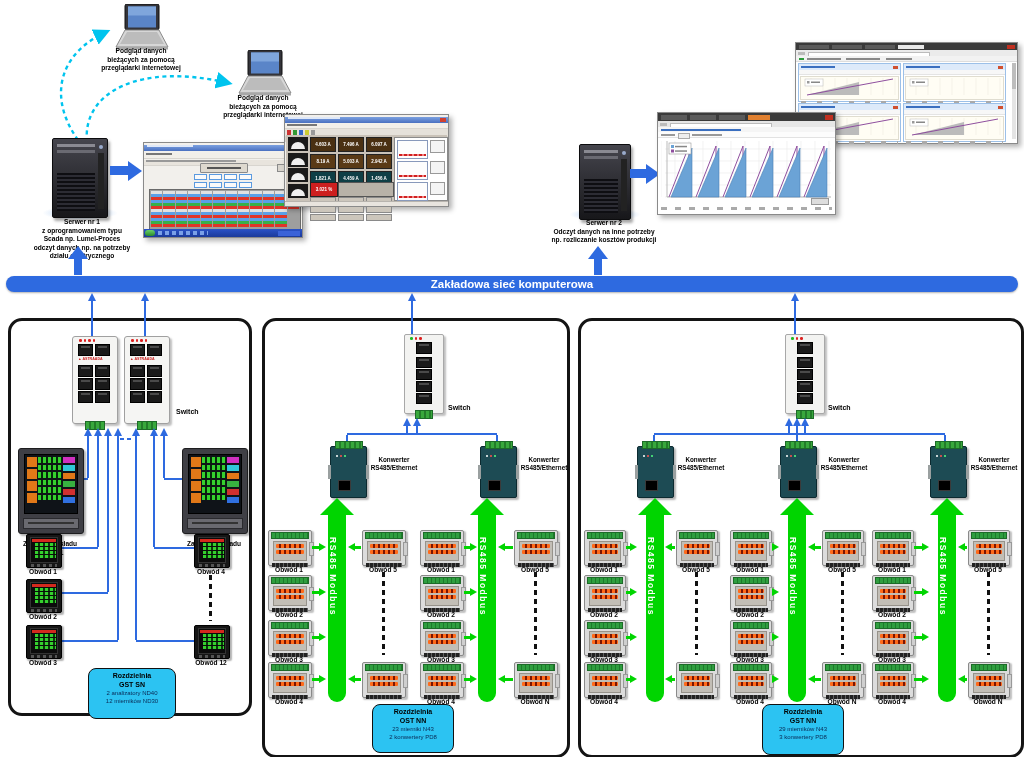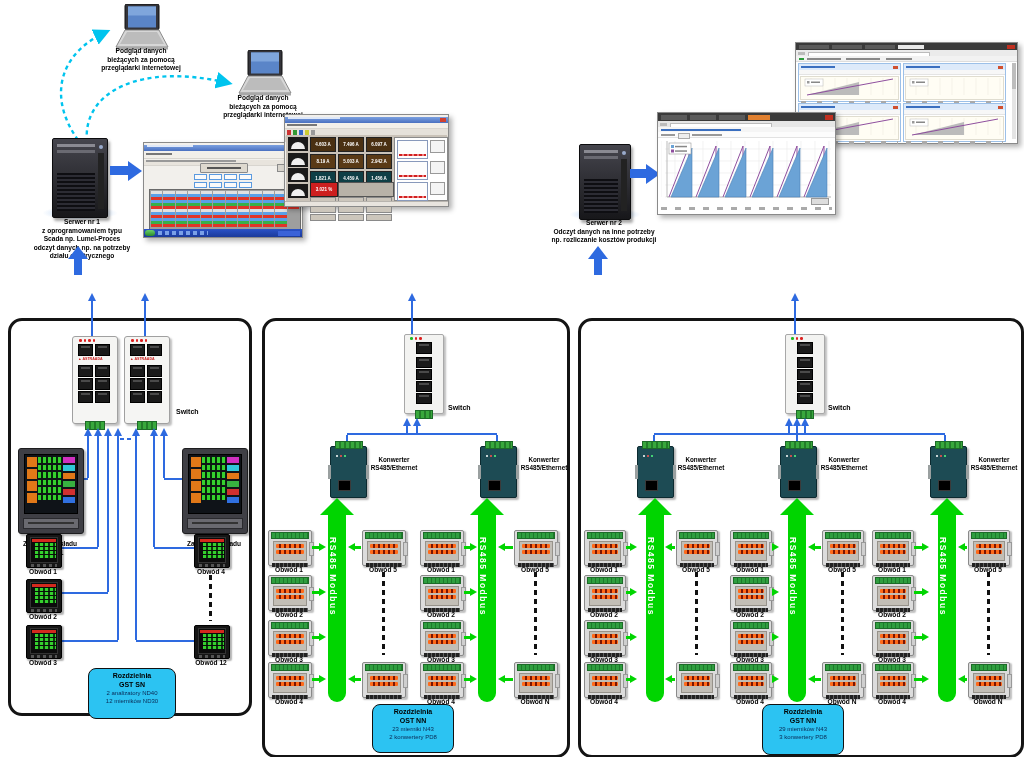--- a/index.html
+++ b/index.html
@@ -646,20 +646,23 @@
         <rect x="8" y="4" width="22" height="11" fill="#fff" stroke="#999" stroke-width="0.6"></rect>
         <rect x="10" y="6" width="3" height="3" fill="#6ba3d6"></rect>
         <rect x="14" y="6.8" width="12" height="1.5" fill="#888"></rect>
         <rect x="10" y="10.5" width="3" height="3" fill="#8f4f9f"></rect>
         <rect x="14" y="11.3" width="12" height="1.5" fill="#888"></rect>
       </svg>
     <div class="abs" style="left:3px;bottom:4px;width:171px;height:3px;background:repeating-linear-gradient(90deg,#aaa 0 6px,transparent 6px 14px)"></div>
     <div class="abs" style="right:6px;bottom:9px;width:16px;height:5px;background:#ddd;border:1px solid #999"></div>
   </div>
 
+  <div class="abs" style="left:6px;top:276px;width:1012px;height:16px;background:#2e6ae0;border-radius:8px;box-shadow:0 1px 2px rgba(0,0,0,.3)">
+    <div class="bar-label">Zakładowa sieć komputerowa</div>
+  </div>
 
   <div class="abs blkup-head" style="left:68px;top:246px"></div>
   <div class="abs blkup-stem" style="left:74px;top:258px;height:17px"></div>
   <div class="abs blkup-head" style="left:588px;top:246px"></div>
   <div class="abs blkup-stem" style="left:594px;top:258px;height:17px"></div>
 
   <div class="abs panel" style="left:8px;top:318px;width:238px;height:392px"></div>
   <div class="abs panel" style="left:262px;top:318px;width:302px;height:434px"></div>
   <div class="abs panel" style="left:578px;top:318px;width:440px;height:434px"></div>
 

